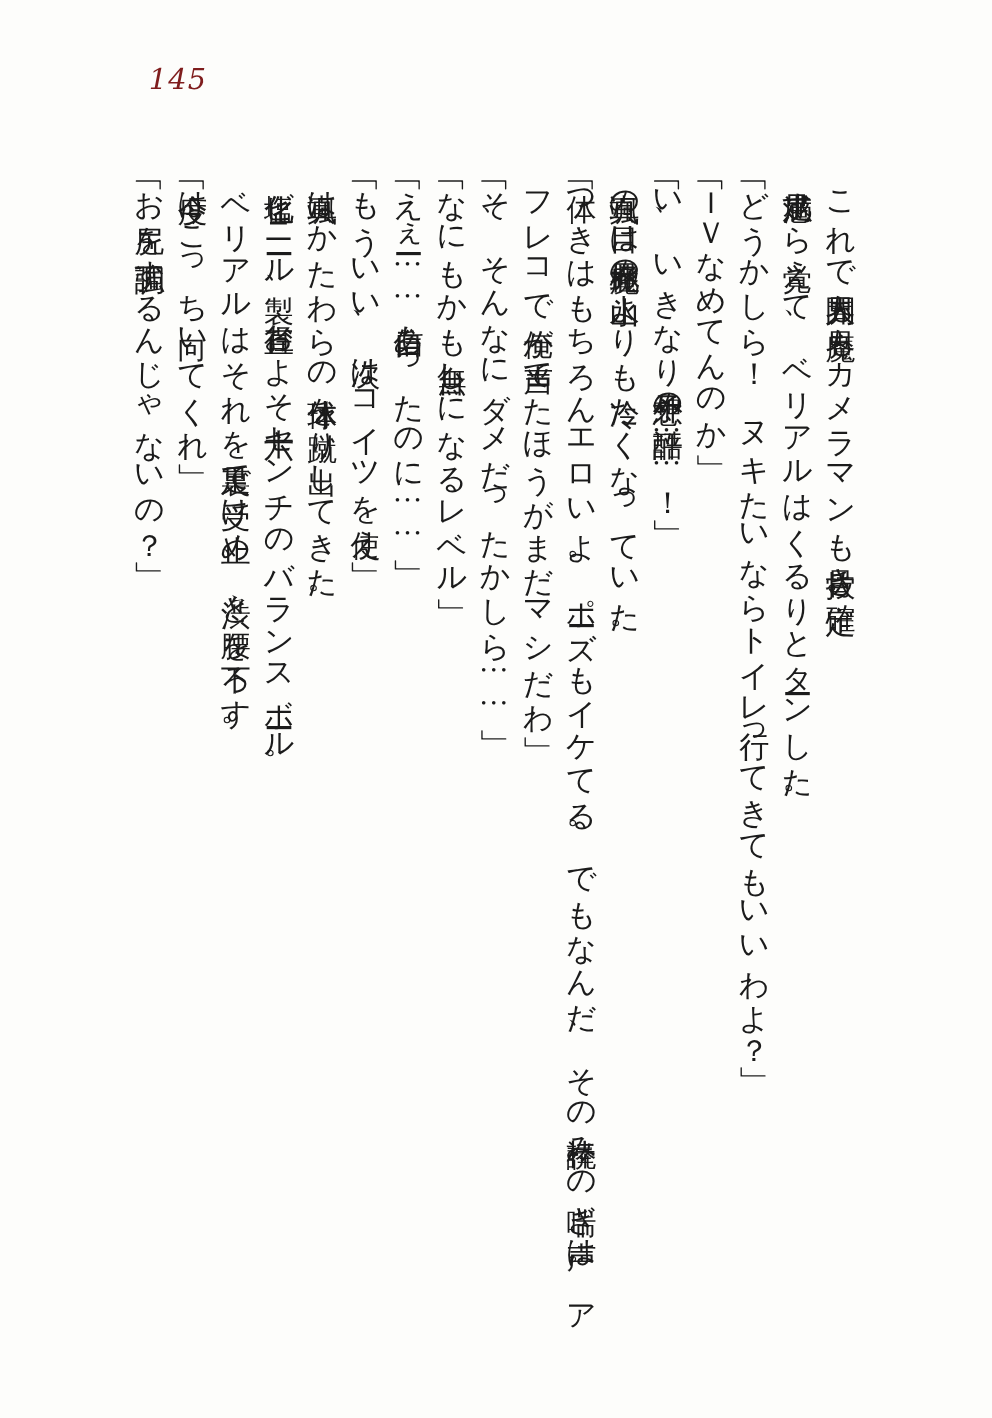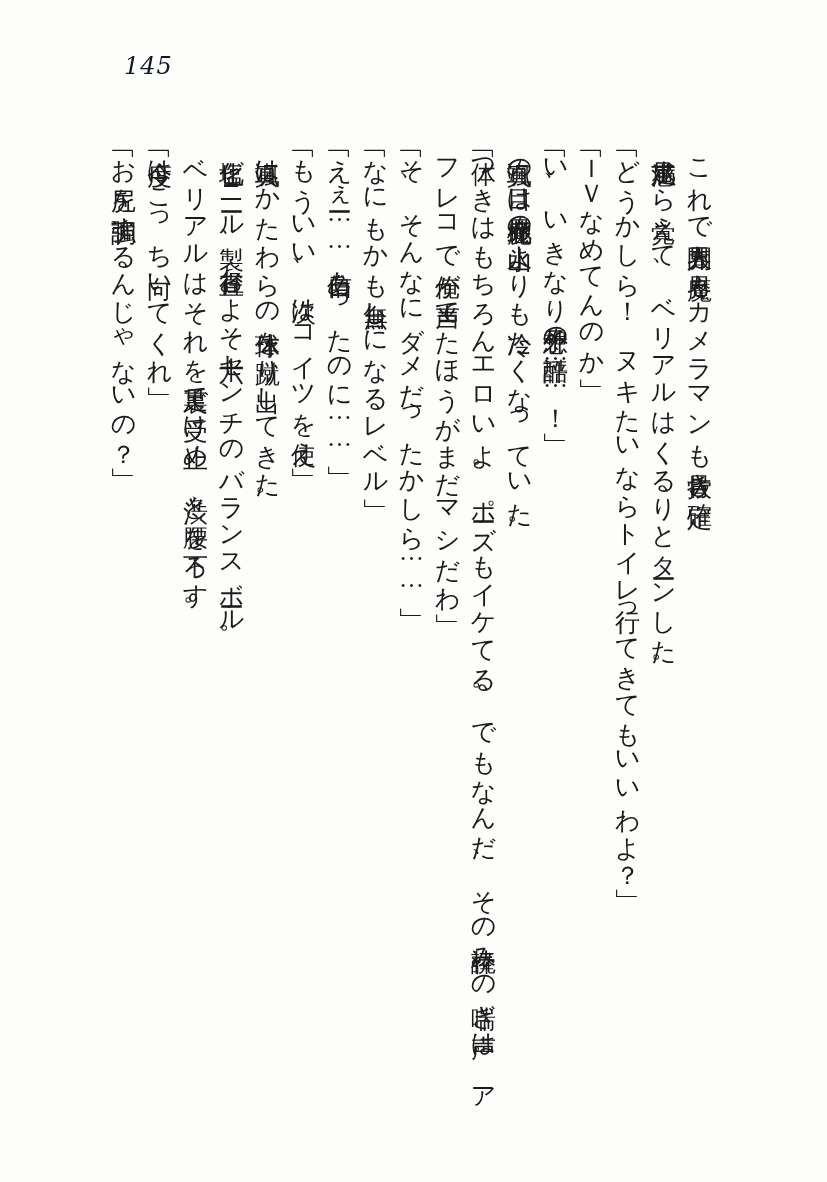--- a/index.html
+++ b/index.html
@@ -15,21 +15,21 @@
     overflow: hidden;
   }
   .page-number {
     position: absolute;
     top: 52px;
     left: 124px;
     font-family: "DejaVu Serif", serif;
     font-style: italic;
     font-size: 24px;
     letter-spacing: 1px;
-    color: #0f172a;
+    color: #7f1d1d;
   }
   .text-block {
     position: absolute;
     top: 142px;
     right: 110px;
     height: 956px;
     writing-mode: vertical-rl;
     text-orientation: upright;
     font-family: "Liberation Serif", "DejaVu Serif", serif;
     font-size: 25px;

